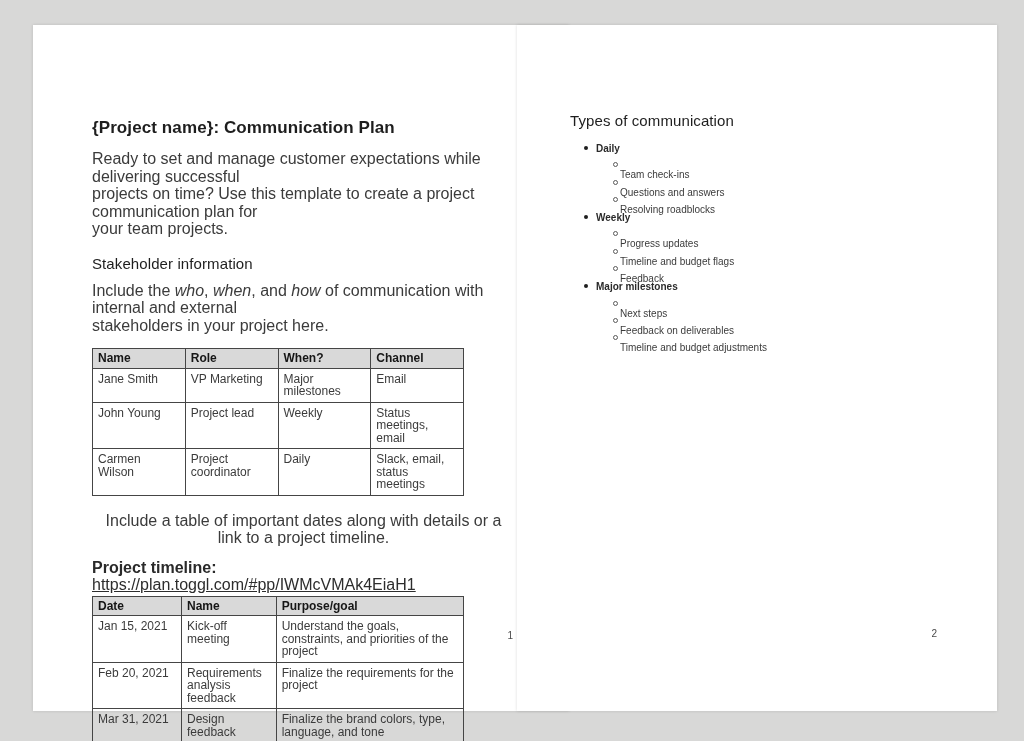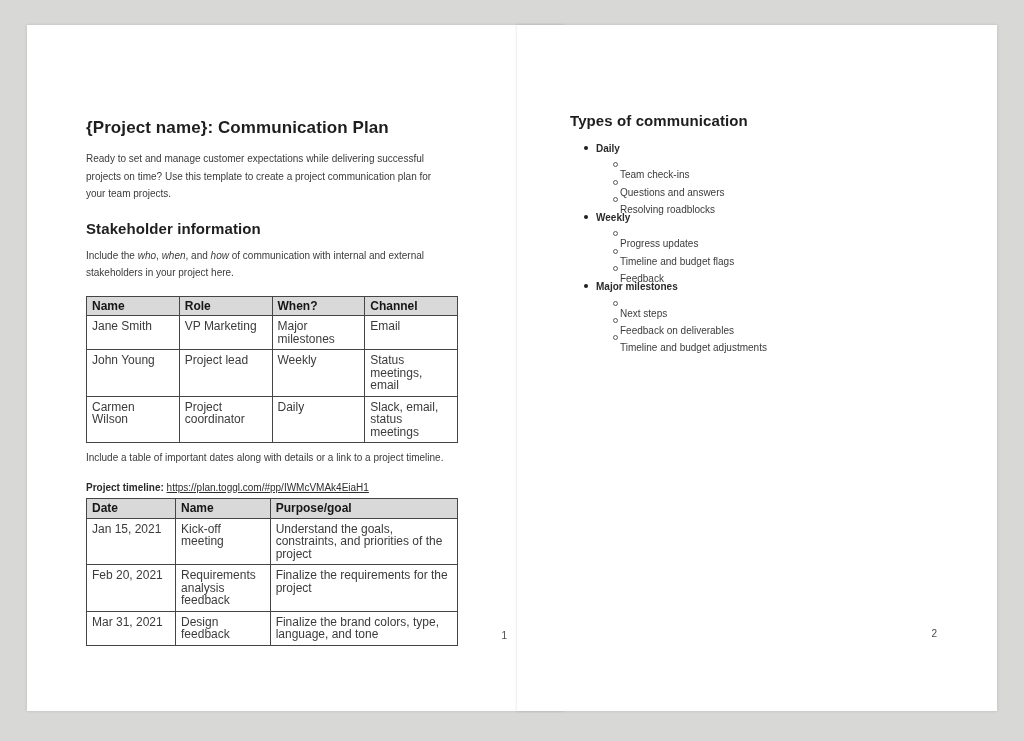--- a/index.html
+++ b/index.html
@@ -16,52 +16,52 @@
     background: #d8d8d7;
   }
   .page {
     position: absolute;
     top: 25px;
     height: 686px;
     background: #ffffff;
     box-shadow: 0 0 3px rgba(0,0,0,0.14);
     color: #3b3b3b;
   }
-  .page-left  { left: 27px;  width: 536px; }
+  .page-left  { left: 33px;  width: 536px; }
   .page-right { left: 517px; width: 480px; }
 
   .content-l { padding: 0 54px 0 59px; }
   .content-r { padding: 0 50px 0 53px; }
 
   h1.doc-title {
     margin-top: 92px;
     font-size: 17px;
     line-height: 22px;
     font-weight: 600;
     color: #1e1e1e;
     letter-spacing: 0.1px;
   }
   h2.section-heading {
     font-size: 15px;
     line-height: 20px;
-    font-weight: 700;
+    font-weight: 400;
     color: #1e1e1e;
     letter-spacing: 0.1px;
   }
-  .body-text { font-size: 10px; color: #3b3b3b; }
+  .body-text { font-size: 16px; color: #3b3b3b; }
   .body-text .line { display: block; line-height: 17.5px; }
   .it { font-style: italic; }
   .b  { font-weight: bold; color: #2a2a2a; }
 
   .intro { margin-top: 11px; }
   .h2-stakeholder { margin-top: 16px; }
   .stakeholder-desc { margin-top: 8px; }
   .doc-table { margin-top: 14px; }
   .h2-milestones { margin-top: 16px; }
-  .milestones-desc { margin-top: 6px; }
+  .milestones-desc { margin-top: 16px; text-align: center; }
   .timeline-line { margin-top: 12px; line-height: 17.5px; }
   .timeline-line a {
     color: #2d2d2d;
     text-decoration: underline;
   }
   .table2 { margin-top: 2px; }
 
   table {
     border-collapse: collapse;
     width: 372px;

